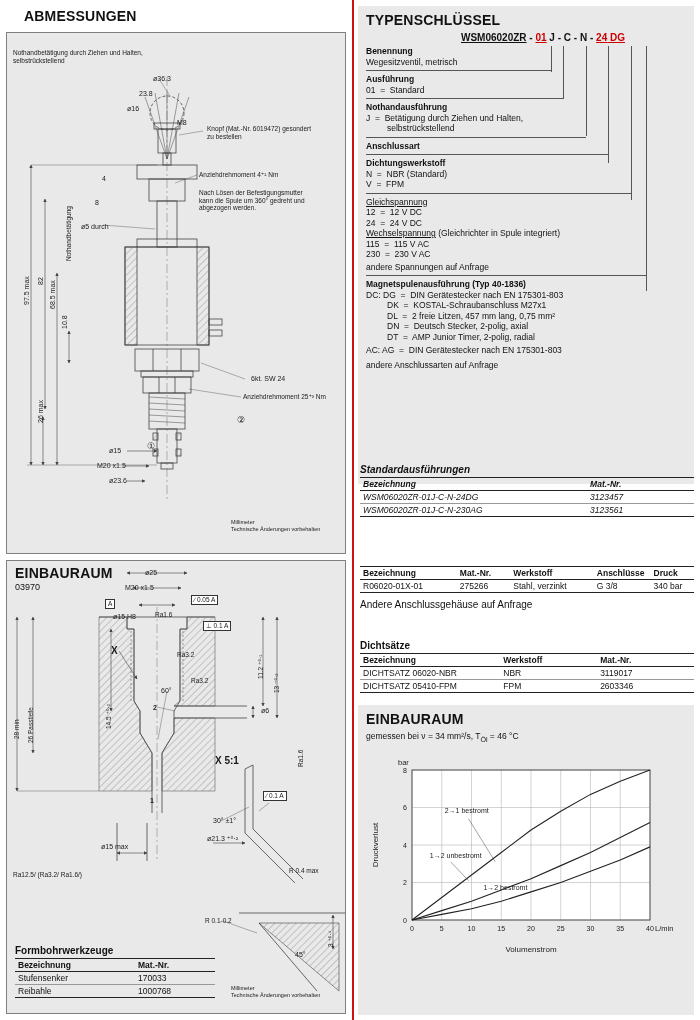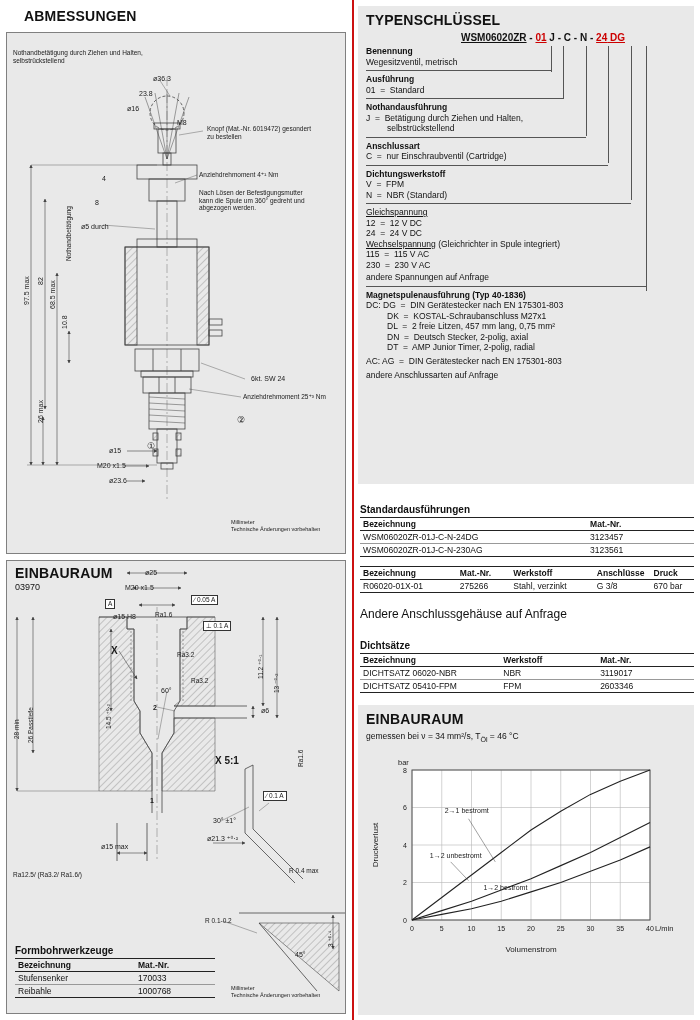--- a/index.html
+++ b/index.html
@@ -30,21 +30,21 @@
   .ts .ind{padding-left:21px;}
   .ts .u{text-decoration:underline;}
   .code-line{margin:4px 0 2px 95px;font-size:10px;font-weight:bold;white-space:nowrap;}
   .code-line .ub{text-decoration:underline;}
   .code-line .red{color:#cc0000;text-decoration:underline;}
   .tsdiv{border-top:1px solid #555;height:0;margin:3px 0;}
   .w1{width:185px;}.w2{width:197px;}.w3{width:220px;}.w4{width:242px;}.w5{width:265px;}.w6{width:280px;}
   .vl{position:absolute;width:1px;background:#555;top:40px;}
   .vl1{left:193px;height:26px;}.vl2{left:205px;height:53px;}.vl3{left:228px;height:90px;}
   .vl4{left:250px;height:117px;}.vl5{left:273px;height:154px;}.vl6{left:288px;height:245px;}
-  .note{font-size:12px;margin-top:14px;}
+  .note{font-size:10px;margin-top:6px;}
   
   .kl{position:absolute;left:358px;top:705px;width:336px;height:310px;background:#e9e9e9;
       padding:6px 8px;box-sizing:border-box;}
   .kl-sub{font-size:8.5px;margin-top:4px;}
   
   .lhead{position:absolute;left:24px;top:8px;}
   svg text{font-family:"Liberation Sans","DejaVu Sans",sans-serif;}
 </style>
 </head>
 <body>
@@ -234,26 +234,25 @@
   <p class="ts-h">Ausführung</p>
   <p>01  =  Standard</p>
   <div class="tsdiv w2"></div>
 
   <p class="ts-h">Nothandausführung</p>
   <p>J  =  Betätigung durch Ziehen und Halten,</p>
   <p class="ind">selbstrückstellend</p>
   <div class="tsdiv w3"></div>
 
   <p class="ts-h">Anschlussart</p>
-  <p>C  =  nur Einschraubventil (Cartridge)</p>
   <div class="tsdiv w4"></div>
 
   <p class="ts-h">Dichtungswerkstoff</p>
+  <p>N  =  NBR (Standard)</p>
   <p>V  =  FPM</p>
-  <p>N  =  NBR (Standard)</p>
   <div class="tsdiv w5"></div>
 
   <p class="u">Gleichspannung</p>
   <p>12  =  12 V DC</p>
   <p>24  =  24 V DC</p>
   <p><span class="u">Wechselspannung</span><span> (Gleichrichter in Spule integriert)</span></p>
   <p>115  =  115 V AC</p>
   <p>230  =  230 V AC</p>
   <p style="margin-top:2px;">andere Spannungen auf Anfrage</p>
   <div class="tsdiv w6"></div>
@@ -268,21 +267,21 @@
   <p style="margin-top:4px;">andere Anschlussarten auf Anfrage</p>
 
   <div class="vl vl1"></div>
   <div class="vl vl2"></div>
   <div class="vl vl3"></div>
   <div class="vl vl4"></div>
   <div class="vl vl5"></div>
   <div class="vl vl6"></div>
 </div>
 
-<div class="rblock" style="top:504px;">
+<div class="rblock" style="top:464px;font-style:italic;">
   <div class="blk-title">Standardausführungen</div>
   <table class="tbl" style="width:100%;">
     <thead>
         <tr>
       <th style="width:68%;">Bezeichnung</th>
       <th>Mat.-Nr.</th>
     </tr>
       </thead>
     <tbody>
       <tr>
@@ -307,21 +306,21 @@
       <th style="width:17%;">Anschlüsse</th>
       <th>Druck</th>
     </tr>
       </thead>
     <tbody>
       <tr>
         <td>R06020-01X-01</td>
         <td>275266</td>
         <td>Stahl, verzinkt</td>
         <td>G 3/8</td>
-        <td>670 bar</td>
+        <td>340 bar</td>
       </tr>
     </tbody>
   </table>
   <div class="note">Andere Anschlussgehäuse auf Anfrage</div>
 </div>
 
 <div class="rblock" style="top:640px;">
   <div class="blk-title">Dichtsätze</div>
   <table class="tbl" style="width:100%;">
     <thead>

